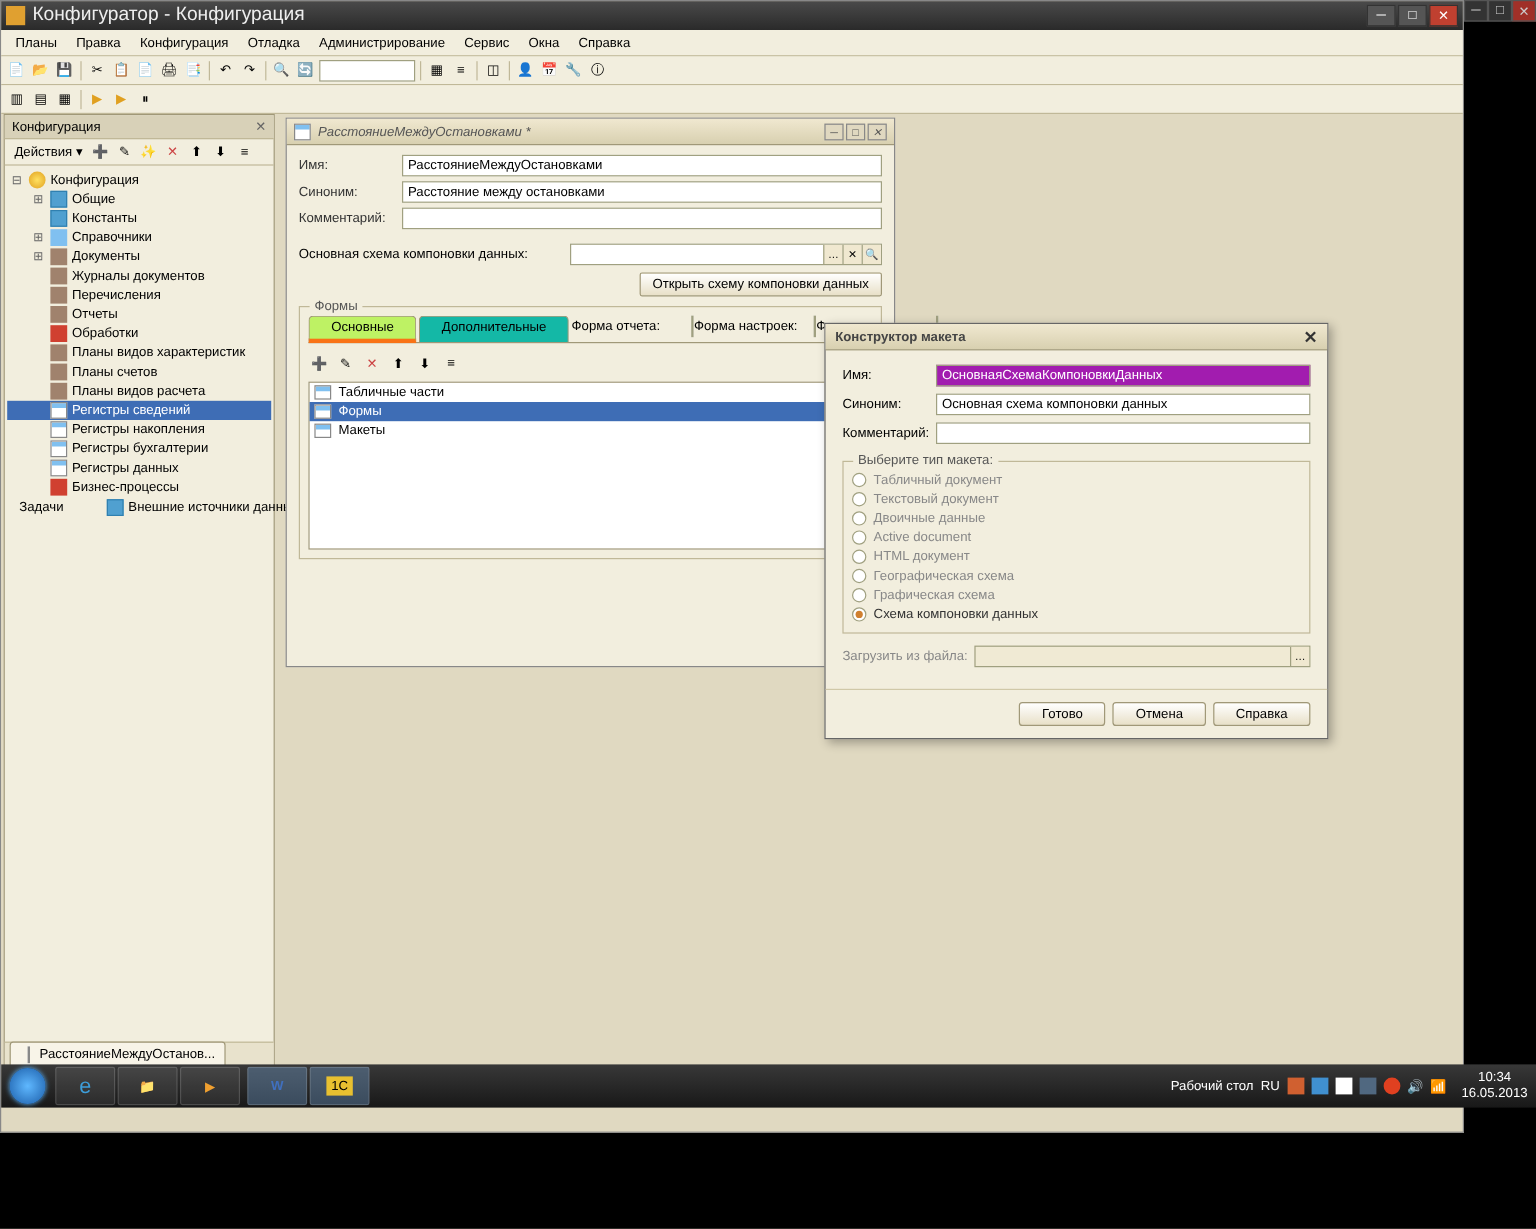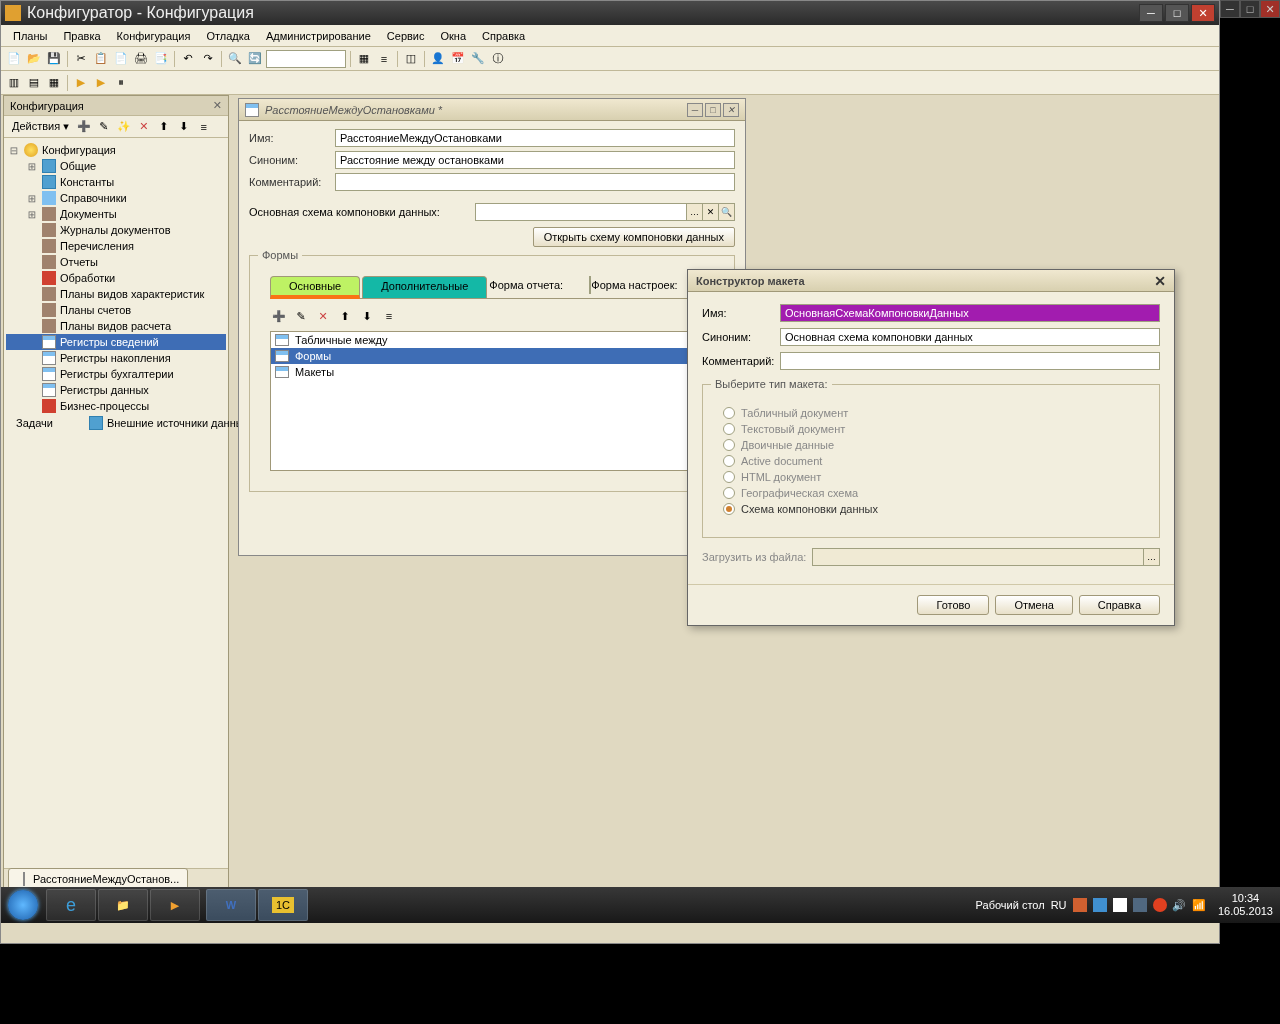--- a/index.html
+++ b/index.html
@@ -44,21 +44,21 @@
 .mdi-cbtn { width: 16px; height: 14px; border: 1px solid #888; background: #e0d8c0; cursor: pointer; display: flex; align-items: center; justify-content: center; font-size: 9px; }
 .form-body { padding: 8px 10px; }
 .form-row { display: flex; align-items: center; margin-bottom: 4px; }
 .form-label { width: 86px; color: #333; }
 .form-input { flex: 1; height: 18px; border: 1px solid #a0a080; background: #fff; padding: 1px 4px; }
 .combo-row { display: flex; align-items: center; margin: 12px 0 6px; }
 .combo-label { width: 226px; }
 .combo-field { flex: 1; height: 18px; border: 1px solid #a0a080; background: #fff; display: flex; align-items: center; }
 .combo-btn { width: 16px; height: 16px; border-left: 1px solid #a0a080; background: #f0e8d0; cursor: pointer; display: flex; align-items: center; justify-content: center; font-size: 9px; }
 .big-btn { padding: 3px 10px; border: 1px solid #a09878; background: linear-gradient(#fff,#e8e0c8); cursor: pointer; border-radius: 2px; }
-.fieldset { border: 1px solid #c0b898; padding: 20px; margin: 8px 0; position: relative; }
+.fieldset { border: 1px solid #c0b898; padding: 7px; margin: 8px 0; position: relative; }
 .fieldset-legend { position: absolute; top: -7px; left: 8px; background: #F2EEDE; padding: 0 4px; color: #555; }
 .tabstrip { display: flex; border-bottom: 1px solid #a09878; margin-bottom: 8px; }
 .tab { padding: 3px 18px; border: 1px solid #a09878; border-bottom: none; margin-right: 2px; cursor: pointer; background: #14b8a6; border-radius: 4px 4px 0 0; }
 .tab.active { background: #bef264; border-bottom: 4px solid #f97316; margin-bottom: -1px; }
 .small-tb { display: flex; gap: 4px; margin: 6px 0; }
 .listbox { border: 1px solid #a09878; background: #fff; min-height: 140px; }
 .list-item { display: flex; align-items: center; padding: 2px 4px; cursor: pointer; }
 .list-item.sel { background: #3E6DB5; color: #fff; }
 .li-icon { width: 14px; height: 12px; margin-right: 6px; }
 
@@ -351,35 +351,35 @@
           <div class="tb-btn" style="color:#4a4">➕</div>
           <div class="tb-btn">✎</div>
           <div class="tb-btn" style="color:#c44">✕</div>
           <div class="tb-btn">⬆</div>
           <div class="tb-btn">⬇</div>
           <div class="tb-btn">≡</div>
         </div>
         <div class="listbox">
           <div class="list-item">
                   <span class="li-icon ic-table"></span>
-                  <span>Табличные между</span>
+                  <span>Табличные части</span>
                 </div>
           <div class="list-item sel">
                   <span class="li-icon ic-table"></span>
                   <span>Формы</span>
                 </div>
           <div class="list-item">
                   <span class="li-icon ic-table"></span>
                   <span>Макеты</span>
                 </div>
         </div>
       </div>
     </div>
 
-    <div class="dialog" style="top:170px;left:448px;width:488px">
+    <div class="dialog" style="top:170px;left:448px;width:420px">
       <div class="dlg-title">
         <span style="flex:1">Конструктор макета</span>
         <span class="dlg-close">✕</span>
       </div>
       <div class="dlg-body">
         <div class="dlg-row">
                 <span class="dlg-label">Имя:</span>
                 <input class="dlg-input selected" style="background: #a21caf; color: rgb(255, 255, 255);" value="ОсновнаяСхемаКомпоновкиДанных">
               </div>
         <div class="dlg-row">
@@ -409,20 +409,24 @@
                   <span>Active document</span>
                 </div>
           <div class="radio-item">
                   <span class="radio"></span>
                   <span>HTML документ</span>
                 </div>
           <div class="radio-item">
                   <span class="radio"></span>
                   <span>Географическая схема</span>
                 </div>
+          <div class="radio-item">
+                  <span class="radio"></span>
+                  <span>Графическая схема</span>
+                </div>
           <div class="radio-item enabled">
                   <span class="radio checked"></span>
                   <span>Схема компоновки данных</span>
                 </div>
         </div>
         <div class="dlg-row" style="margin-top:10px">
                 <span style="width:110px;color:#888">Загрузить из файла:</span>
                 <div class="combo-field" style="background:#f0ead4">
                   <span style="flex:1"></span>
                   <span class="combo-btn">…</span>

